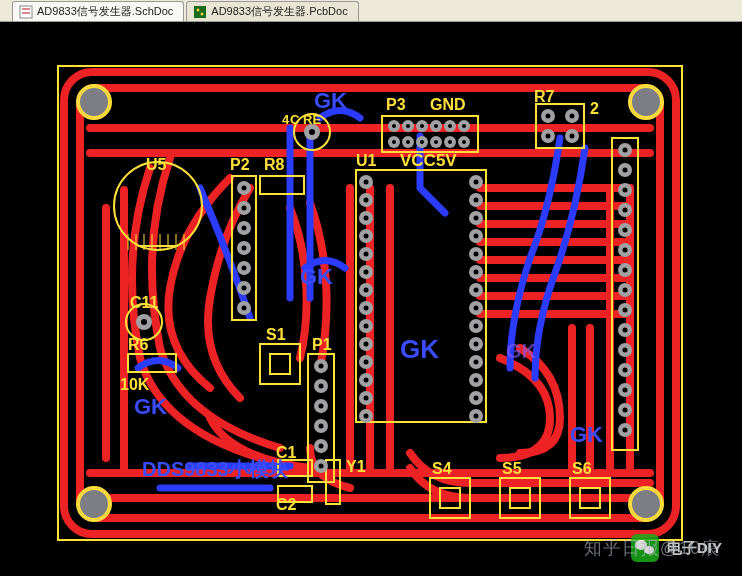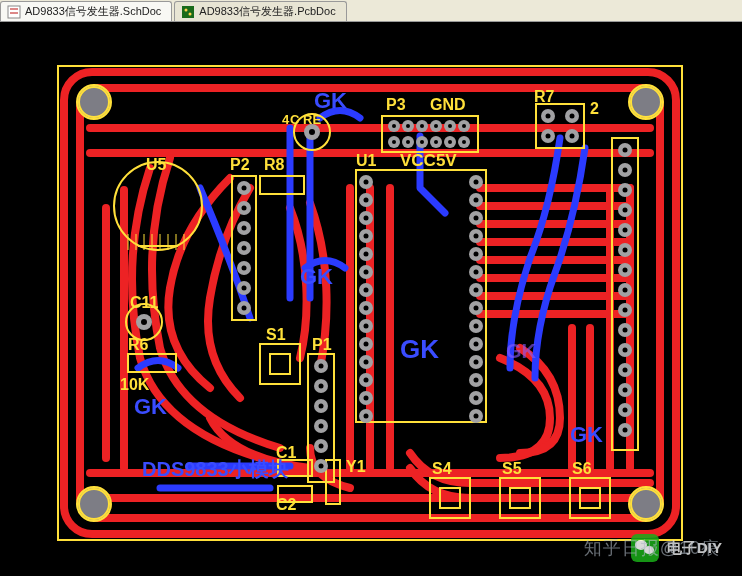--- a/index.html
+++ b/index.html
@@ -11,21 +11,21 @@
     font-size: 11px;
     overflow: hidden;
     position: relative;
   }
   .tabs {
     display: flex;
     height: 22px;
     background: #ece9d8;
     border-bottom: 1px solid #999;
     align-items: flex-end;
-    padding-left: 0;
+    padding-left: 12px;
     gap: 2px;
   }
   .tab {
     display: flex;
     align-items: center;
     gap: 4px;
     padding: 2px 10px 2px 6px;
     background: #f8f8f4;
     border: 1px solid #999;
     border-bottom: none;

